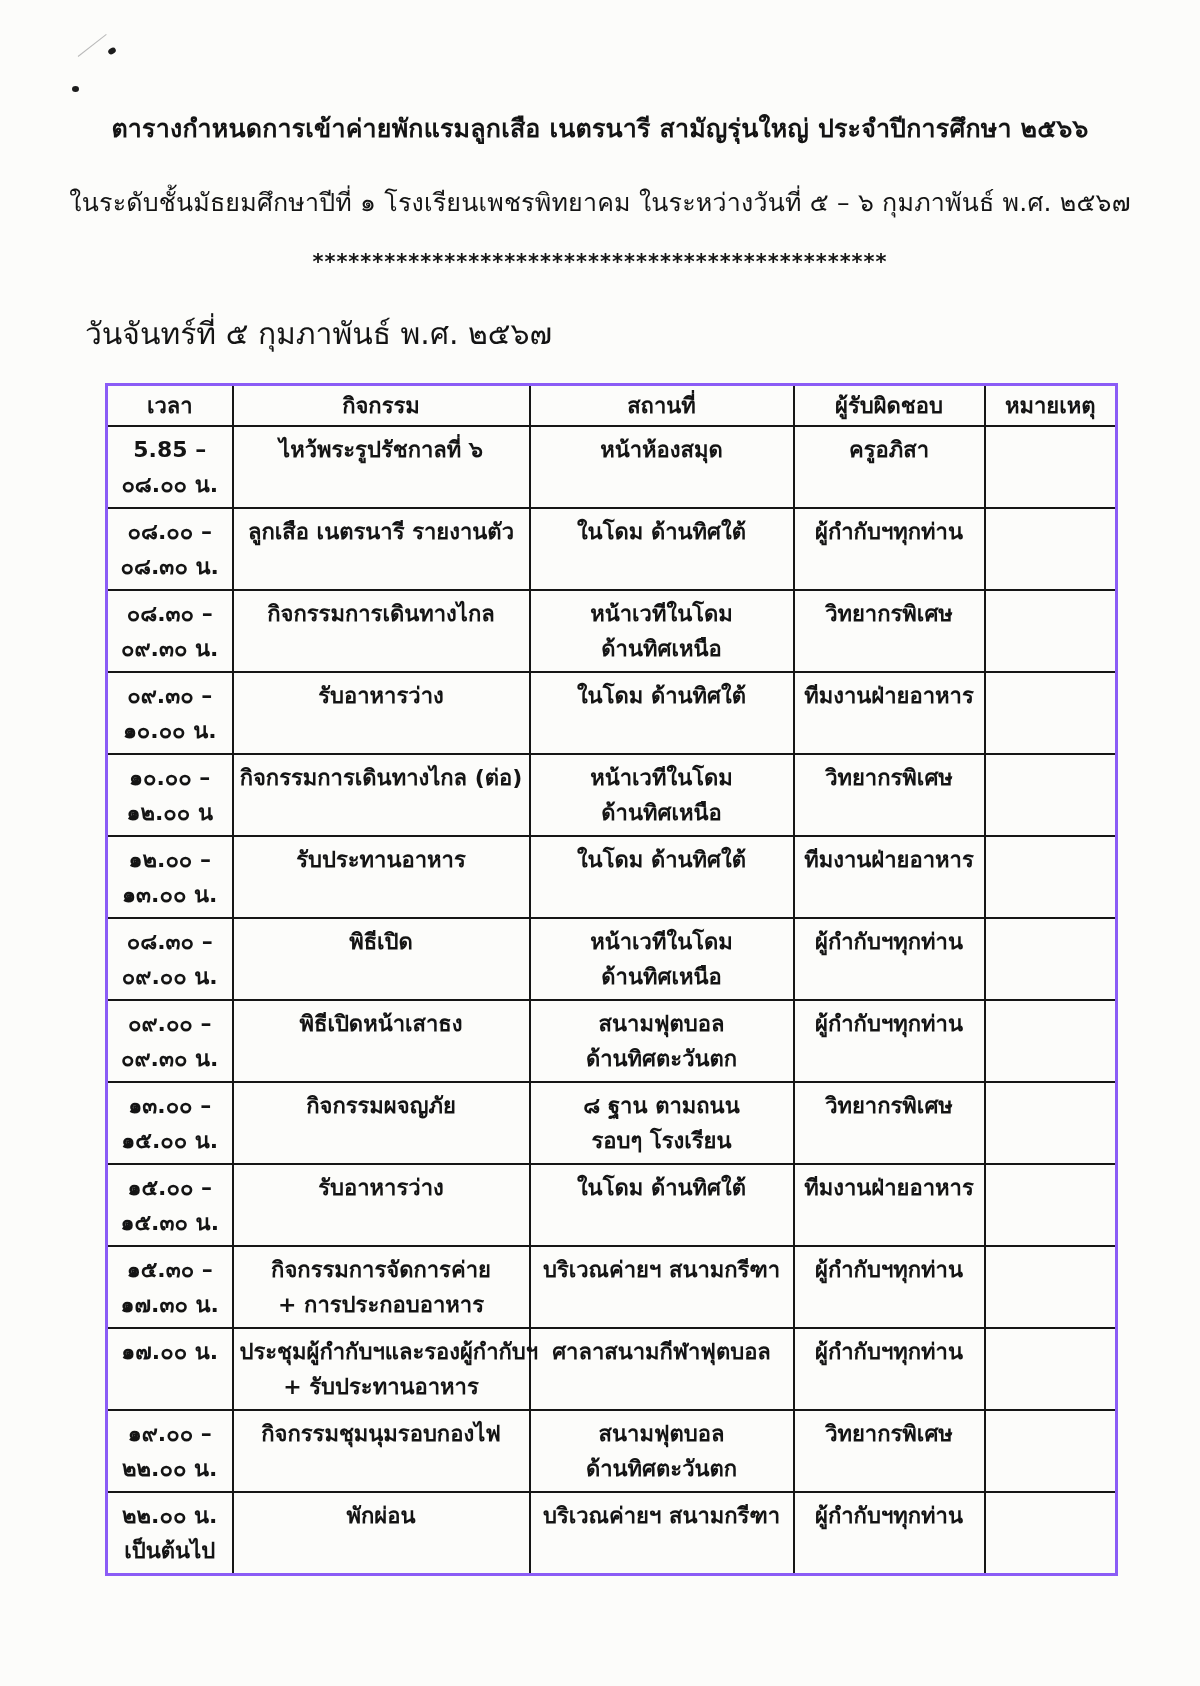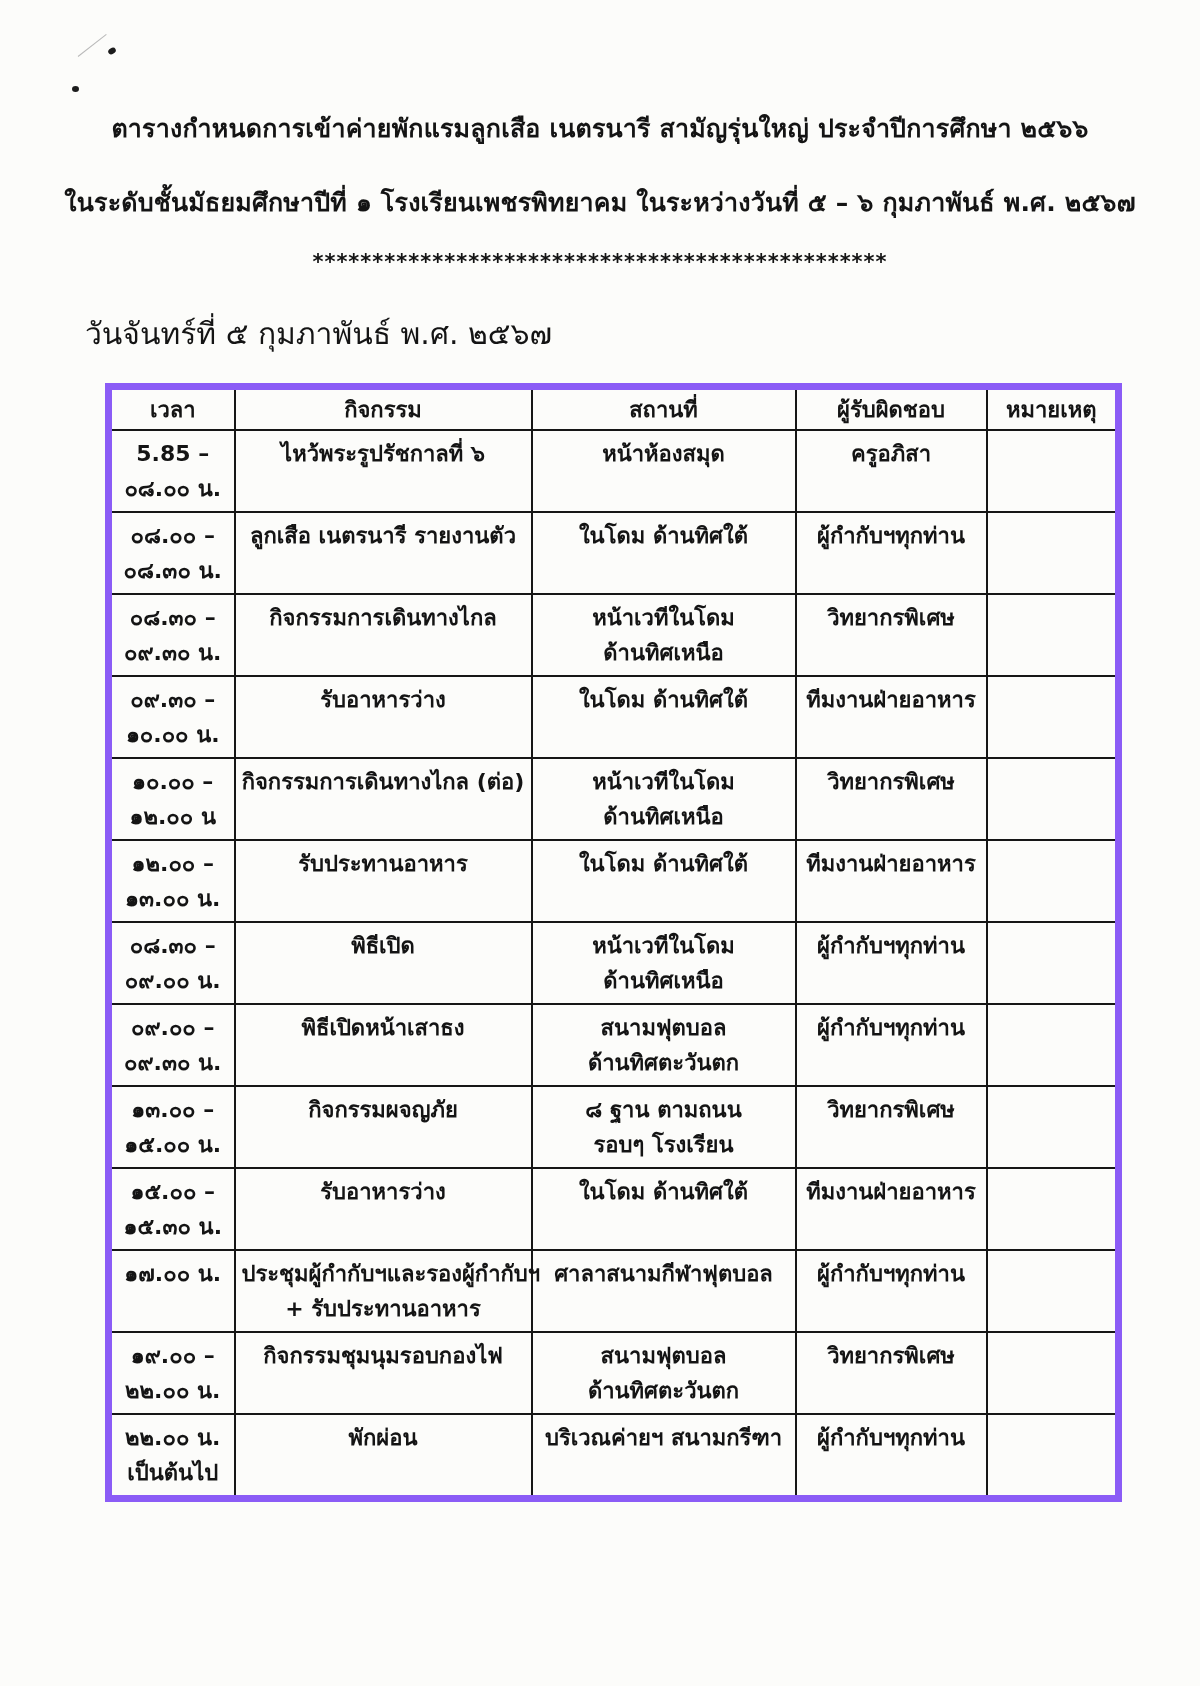--- a/index.html
+++ b/index.html
@@ -23,21 +23,21 @@
   .ink-scratch {
     position: absolute; left: 78px; top: 56px; width: 36px; height: 1px;
     background: #b9b9b9; transform: rotate(-38deg); transform-origin: left center;
   }
 
   .title-block { padding-top: 96px; text-align: center; }
   .title-line1 {
     font-size: 25px; font-weight: 700; letter-spacing: 0.2px; margin-top: 12px;
   }
   .title-line2 {
-    margin-top: 34px; font-size: 25px; font-weight: 700; letter-spacing: 0.2px;
+    margin-top: 34px; font-size: 25px; font-weight: 400; letter-spacing: 0.2px;
   }
   .separator-stars {
     margin-top: 28px; font-size: 21px; font-weight: 700; letter-spacing: 1px;
     white-space: nowrap;
   }
 
   .day-heading {
     margin: 36px 0 0 85px;
     font-size: 30px; font-weight: 400;
   }
@@ -53,21 +53,21 @@
   table.schedule col.c1 { width: 297px; }
   table.schedule col.c2 { width: 264px; }
   table.schedule col.c3 { width: 191px; }
   table.schedule col.c4 { width: 132px; }
 
   table.schedule th, table.schedule td {
     border: 2px solid #161616;
     vertical-align: top;
     font-size: 22px;
   }
-  table.schedule { border: 7px solid #8b5cf6; }
+  table.schedule { border: 3px solid #8b5cf6; }
 
   table.schedule thead th {
     height: 40px;
     font-weight: 700;
     text-align: center;
     vertical-align: middle;
     padding: 2px 2px;
   }
 
   table.schedule tbody td { height: 72px; padding: 5px 6px; }
@@ -274,20 +274,37 @@
           <td class="cell-location">
             <div class="line">ในโดม ด้านทิศใต้</div>
           </td>
           <td class="cell-responsible">
             <div class="line">ทีมงานฝ่ายอาหาร</div>
           </td>
           <td class="cell-note"></td>
         </tr>
         <tr>
           <td class="cell-time">
+            <div class="line">๑๕.๓๐ –</div>
+            <div class="line">๑๗.๓๐ น.</div>
+          </td>
+          <td class="cell-activity">
+            <div class="line">กิจกรรมการจัดการค่าย</div>
+            <div class="line">+ การประกอบอาหาร</div>
+          </td>
+          <td class="cell-location">
+            <div class="line">บริเวณค่ายฯ สนามกรีฑา</div>
+          </td>
+          <td class="cell-responsible">
+            <div class="line">ผู้กำกับฯทุกท่าน</div>
+          </td>
+          <td class="cell-note"></td>
+        </tr>
+        <tr>
+          <td class="cell-time">
             <div class="line">๑๗.๐๐ น.</div>
           </td>
           <td class="cell-activity">
             <div class="line">ประชุมผู้กำกับฯและรองผู้กำกับฯ</div>
             <div class="line">+ รับประทานอาหาร</div>
           </td>
           <td class="cell-location">
             <div class="line">ศาลาสนามกีฬาฟุตบอล</div>
           </td>
           <td class="cell-responsible">

